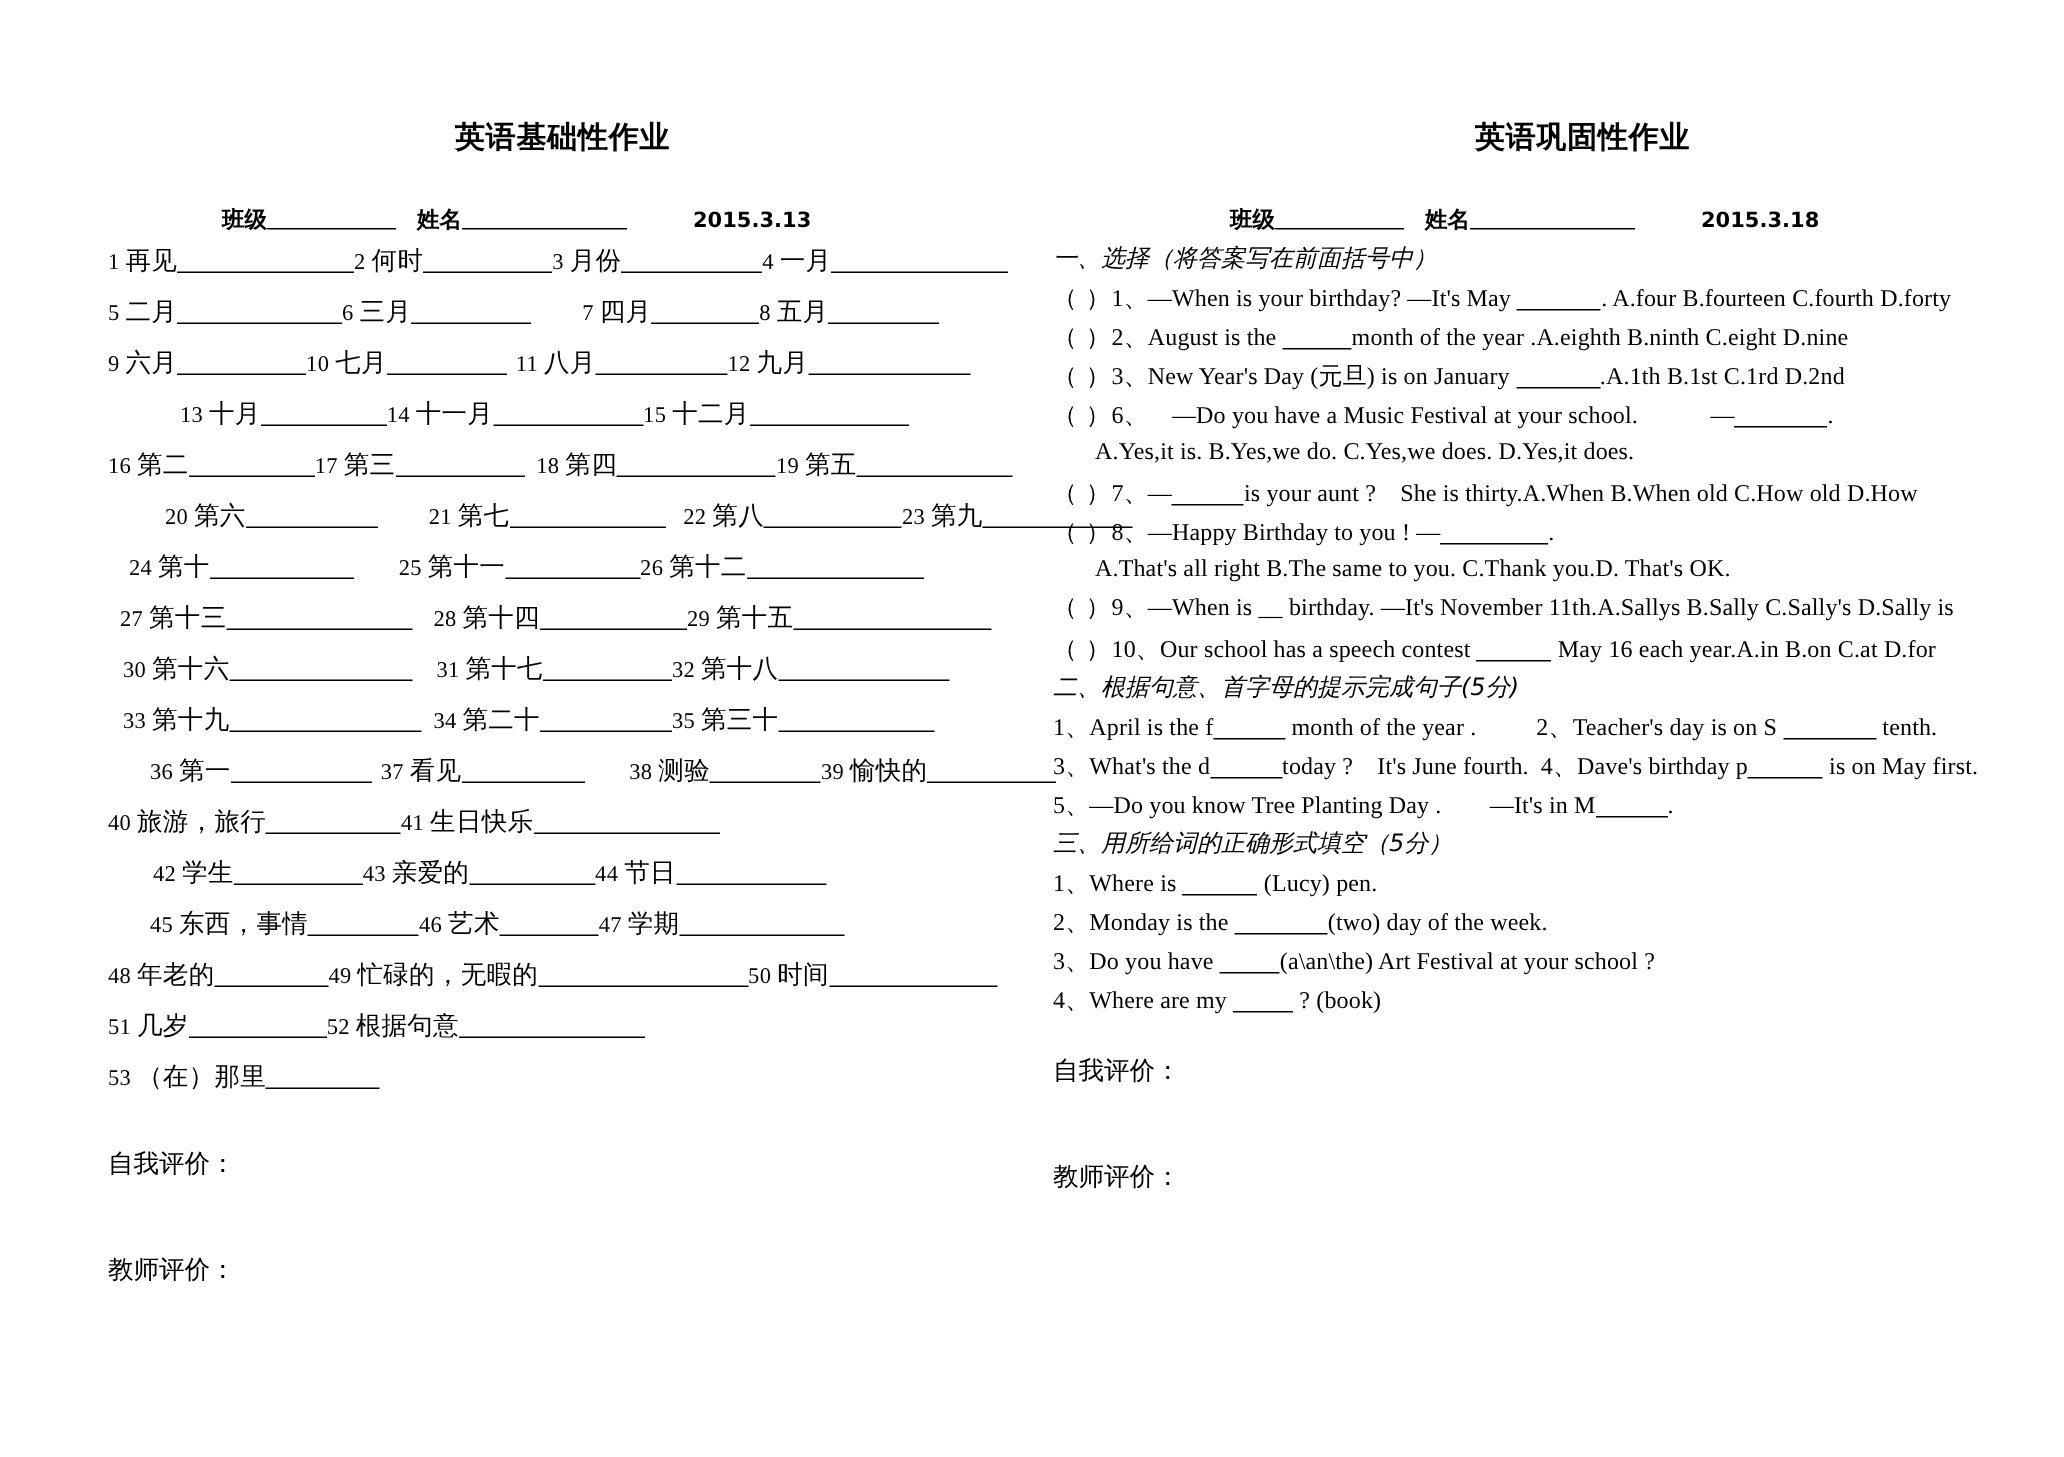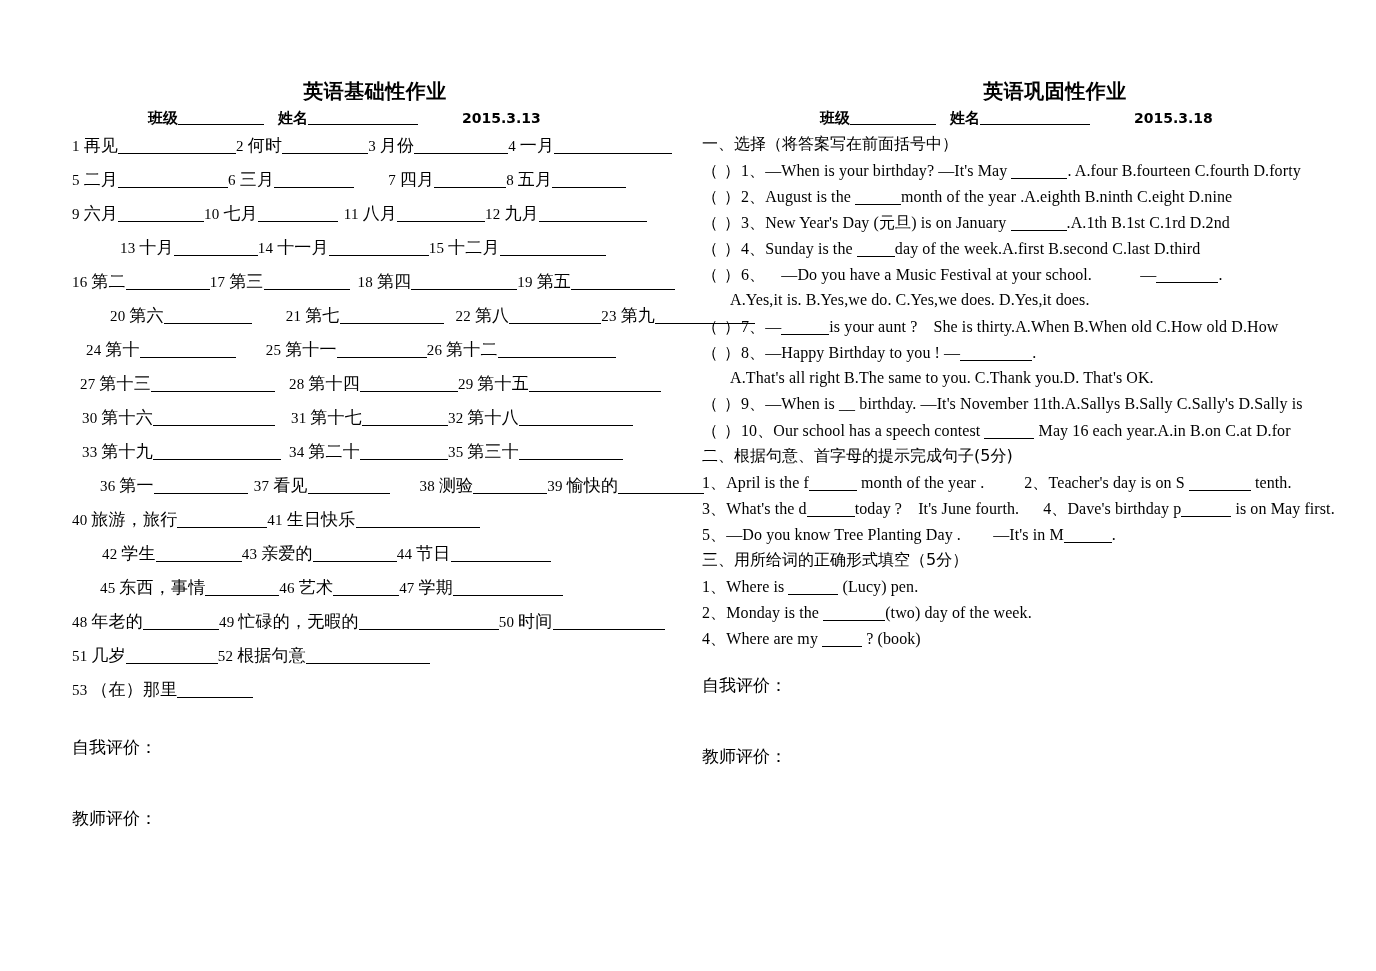--- a/index.html
+++ b/index.html
@@ -32,21 +32,21 @@
   }
   .col-right {
     width: 688px;
     padding: 78px 10px 0 14px;
   }
   .sheet-title {
     text-align: center;
     font-weight: bold;
     font-size: 20px;
     letter-spacing: 0.5px;
-    margin: 0 0 4px 0;
+    margin: 0 0 32px 0;
     font-family: "DejaVu Sans", "Liberation Sans", sans-serif;
   }
   .col-right .sheet-title {
     margin-left: 42px;
   }
   .meta-row {
     font-weight: bold;
     font-size: 15px;
     margin: 0 0 8px 0;
     white-space: nowrap;
@@ -77,20 +77,21 @@
   .vocab-line .item { display: inline-block; }
   .vocab-line .num { font-size: 15px; }
   .vocab-line .cn { font-family: Liberation Mono, monospace; }
 
   .qsec-head {
     font-size: 16px;
     line-height: 1.0;
     height: 26px;
     font-family: "DejaVu Sans", "Liberation Sans", sans-serif;
     white-space: nowrap;
+    font-style: italic;
   }
   .q-line {
     font-size: 16px;
     line-height: 1.0;
     height: 26px;
     white-space: nowrap;
     letter-spacing: 0.1px;
   }
   .q-line.indent { padding-left: 28px; }
   .paren { letter-spacing: 1px; }
@@ -142,41 +143,41 @@
 
     <div class="meta-row">
       <span class="cjk-sans">班级</span><span class="ul-sm" style="width:86px"></span><span class="gap"></span><span class="cjk-sans">姓名</span><span class="ul-sm" style="width:110px"></span><span class="gap-big"></span><span class="meta-date">2015.3.18</span>
     </div>
 
     <div class="qsec-head">一、选择（将答案写在前面括号中）</div>
     <div id="sec1">
         <div class="q-line"><span class="paren">（ ）</span><span>1、</span><span>—When is your birthday? —It's May </span><span class="ul" style="width: 56px;"></span><span>. A.four B.fourteen C.fourth D.forty</span></div>
         <div class="q-line"><span class="paren">（ ）</span><span>2、</span><span>August is the </span><span class="ul" style="width: 46px;"></span><span>month of the year .A.eighth B.ninth C.eight D.nine</span></div>
         <div class="q-line"><span class="paren">（ ）</span><span>3、</span><span>New Year's Day (元旦) is on January </span><span class="ul" style="width: 56px;"></span><span>.A.1th B.1st C.1rd D.2nd</span></div>
-        <div class="q-line"><span class="paren">（ ）</span><span>4、</span><span>Sunday is the </span><span class="ul" style="width: 38px;"></span><span>day of the week.A.first B.second C.last D.third</span></div>
         <div class="q-line"><span class="paren">（ ）</span><span>6、</span><span>　—Do you have a Music Festival at your school.　　　—</span><span class="ul" style="width: 62px;"></span><span>.</span></div>
         <div class="q-line indent"><span>A.Yes,it is. B.Yes,we do. C.Yes,we does. D.Yes,it does.</span></div>
         <div class="q-line"><span class="paren">（ ）</span><span>7、</span><span>—</span><span class="ul" style="width: 48px;"></span><span>is your aunt ?　She is thirty.A.When B.When old C.How old D.How</span></div>
         <div class="q-line"><span class="paren">（ ）</span><span>8、</span><span>—Happy Birthday to you !  —</span><span class="ul" style="width: 72px;"></span><span>.</span></div>
         <div class="q-line indent"><span>A.That's all right B.The same to you. C.Thank you.D. That's OK.</span></div>
         <div class="q-line"><span class="paren">（ ）</span><span>9、</span><span>—When is __ birthday. —It's November 11th.A.Sallys B.Sally C.Sally's D.Sally is</span></div>
         <div class="q-line"><span class="paren">（ ）</span><span>10、</span><span>Our school has a speech contest </span><span class="ul" style="width: 50px;"></span><span> May 16 each year.A.in B.on C.at D.for</span></div>
       </div>
 
     <div class="qsec-head">二、根据句意、首字母的提示完成句子(5分)</div>
     <div id="sec2">
         <div class="q-line"><span><span>1、</span><span>April is the f</span><span class="ul" style="width: 48px;"></span><span> month of the year .</span></span><span style="margin-left: 40px;"><span>2、</span><span>Teacher's day is on S </span><span class="ul" style="width: 62px;"></span><span> tenth.</span></span></div>
-        <div class="q-line"><span><span>3、</span><span>What's the d</span><span class="ul" style="width: 48px;"></span><span>today ?　It's June fourth.</span></span><span style="margin-left: 24px;"><span>4、</span><span>Dave's birthday p</span><span class="ul" style="width: 50px;"></span><span> is on May first.</span></span></div>
+        <div class="q-line"><span><span>3、</span><span>What's the d</span><span class="ul" style="width: 48px;"></span><span>today ?　It's June fourth.</span></span><span style="margin-left: 8px;"><span>4、</span><span>Dave's birthday p</span><span class="ul" style="width: 50px;"></span><span> is on May first.</span></span></div>
         <div class="q-line"><span><span>5、</span><span>—Do you know Tree Planting Day .　　—It's in M</span><span class="ul" style="width: 48px;"></span><span>.</span></span></div>
       </div>
 
     <div class="qsec-head">三、用所给词的正确形式填空（5分）</div>
     <div id="sec3">
         <div class="q-line"><span>1、</span><span>Where is </span><span class="ul" style="width: 50px;"></span><span> (Lucy) pen.</span></div>
         <div class="q-line"><span>2、</span><span>Monday is the </span><span class="ul" style="width: 62px;"></span><span>(two) day of the week.</span></div>
+        <div class="q-line"><span>3、</span><span>Do you have </span><span class="ul" style="width: 40px;"></span><span>(a\an\the) Art Festival at your school ?</span></div>
         <div class="q-line"><span>4、</span><span>Where are my </span><span class="ul" style="width: 40px;"></span><span> ? (book)</span></div>
       </div>
 
     <div class="eval-block eval-self">自我评价：</div>
     <div class="eval-block eval-teacher">教师评价：</div>
   </div>
 
 </div>
 
 </body></html>

